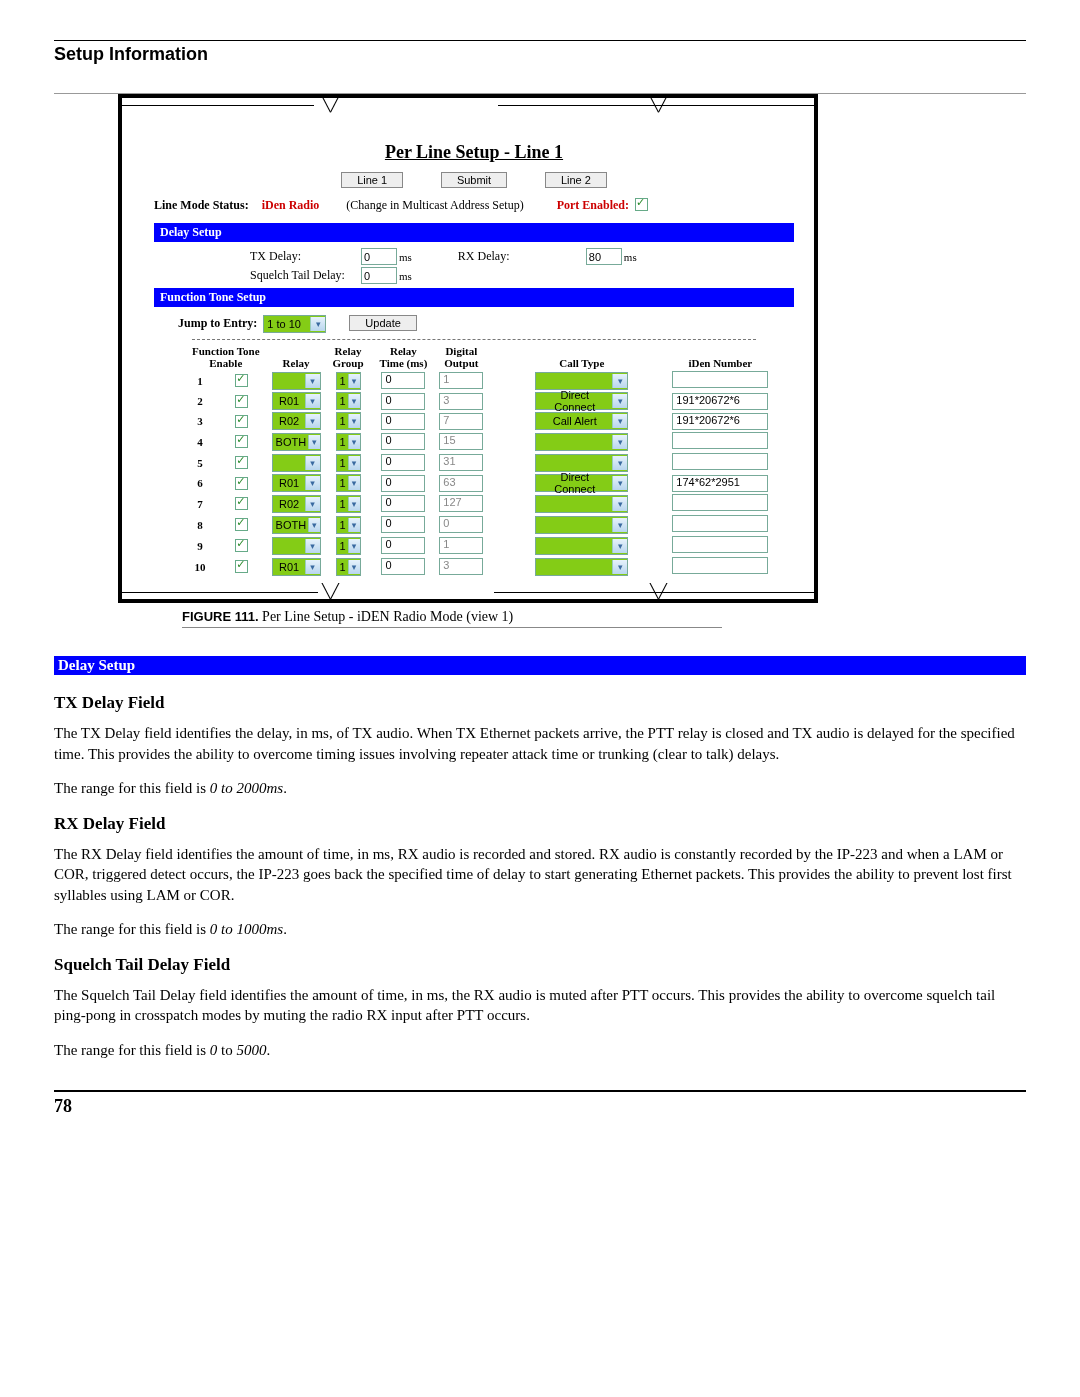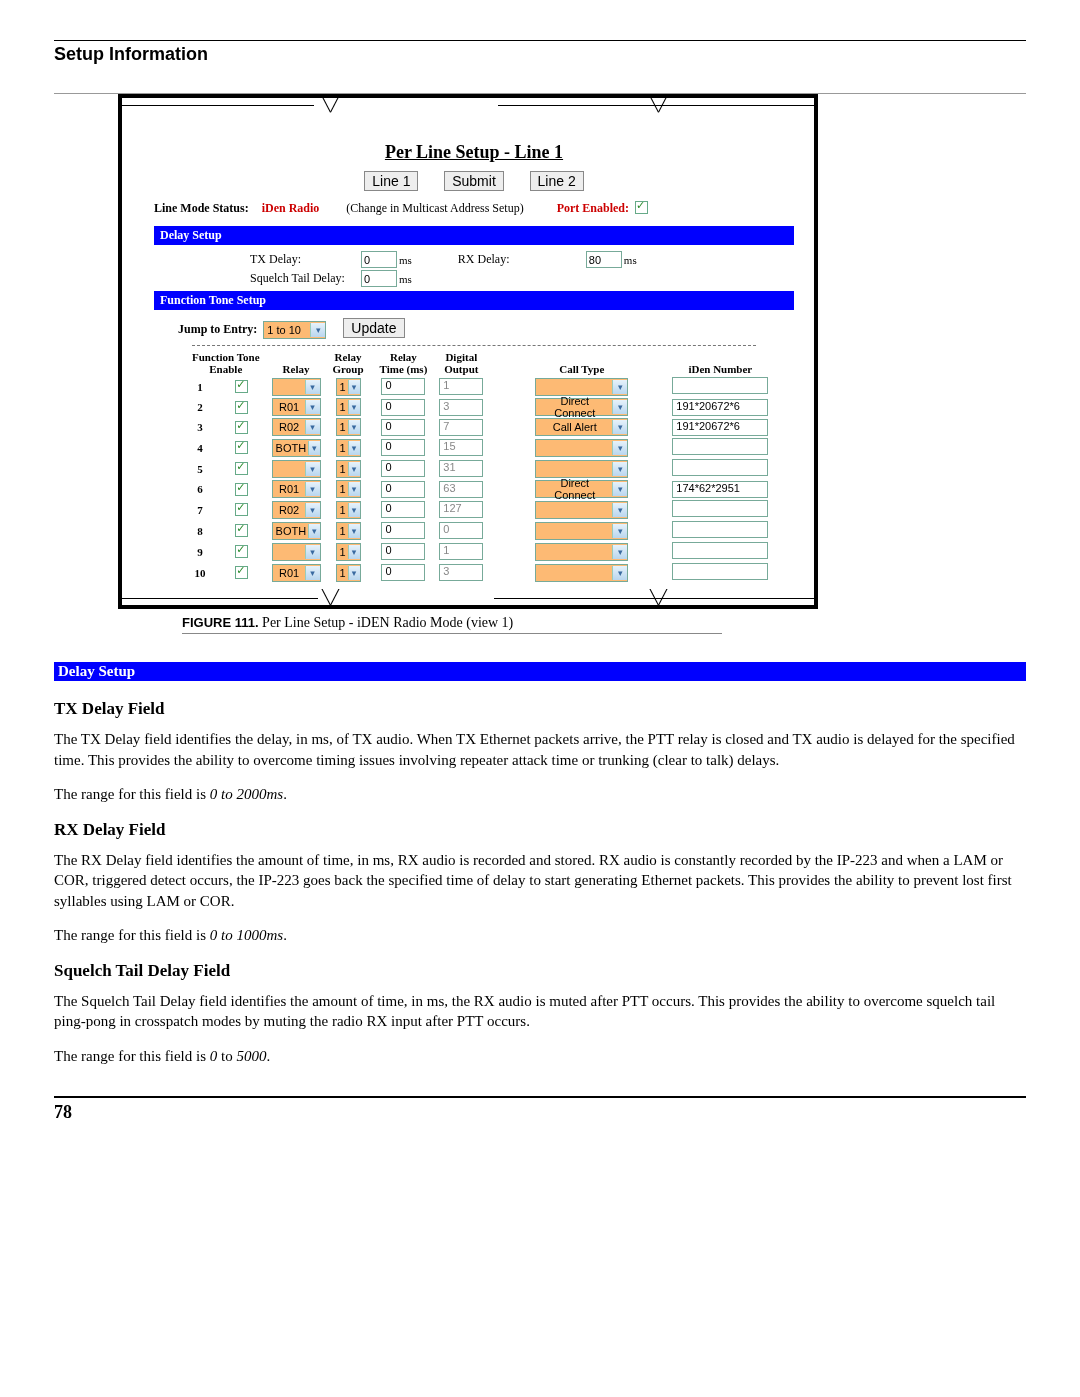--- a/index.html
+++ b/index.html
@@ -39,22 +39,22 @@
   }
   .cutline .vee  { left:200px; }
   .cutline .vee2 { left:528px; }
   .cutline.bottom::before { width:196px; }
   .cutline.bottom::after  { width:320px; }
 
   .page-title { text-align:center; font-weight:bold; font-size:18px; text-decoration: underline; margin:14px 0 8px; }
   .btnrow { text-align:center; margin-bottom:10px; }
   .nbtn {
     display:inline-block; border:1px solid #888; background:#eee;
-    font-family: Arial, sans-serif; font-size:14px; padding:1px 7px;
-    margin:0 11px; cursor:pointer;
+    font-family: Arial, sans-serif; font-size:11px; padding:1px 15px;
+    margin:0 17px; cursor:pointer;
   }
 
   .statusline { font-size:12px; margin:6px 0 10px; }
   .statusline b { font-weight:bold; }
   .red { color:#c00; font-weight:bold;margin-top:36px; }
   .statusline .gap1{ display:inline-block; width:10px;}
   .statusline .gap2{ display:inline-block; width:24px;}
   .statusline .gap3{ display:inline-block; width:30px;}
   .chk { display:inline-block; width:11px; height:11px; border:1px solid #6a8; background:#fff; position:relative; vertical-align:-2px;}
   .chk::after{content:"✓"; position:absolute; left:0; top:-3px; font-size:11px; color:#2a8a2a;}
@@ -62,21 +62,21 @@
   .band { background:#0000ff; color:#fff; font-weight:bold; font-size:12px; padding:2px 6px; margin:2px 0; }
 
   .delayrow { display:flex; align-items:center; font-size:12px; padding:4px 4px 2px 96px; gap:6px;}
   .lbl { min-width:105px; }
   .numbox { width:30px; height:15px; border:1px solid #7a9; font-family:Arial; font-size:11px; padding:0 2px; }
   .unit { font-size:11px; margin-left:-4px; margin-right:40px;}
 
   .jrow { font-size:12px; margin:8px 0 6px 24px; }
   .selbox {
     display:inline-flex; align-items:center; justify-content:space-between;
-    border:1px solid #7a9; background:#fdba74; height:16px; font-family:Arial; font-size:11px;
+    border:1px solid #7a9; background:#84cc16; height:16px; font-family:Arial; font-size:11px;
     padding:0 0 0 3px; vertical-align:middle;
   }
   .selbox .sv { flex:1; }
   .selbox .dd {
     width:14px; height:14px; margin-left:2px;
     background:linear-gradient(#e6f2fb,#b9d6ee);
     border-left:1px solid #9cb; color:#3a6aa0; font-size:9px;
     display:flex; align-items:center; justify-content:center;
   }
   .dashrule { border:0; border-top:1px dashed #777; margin:4px 38px; }

